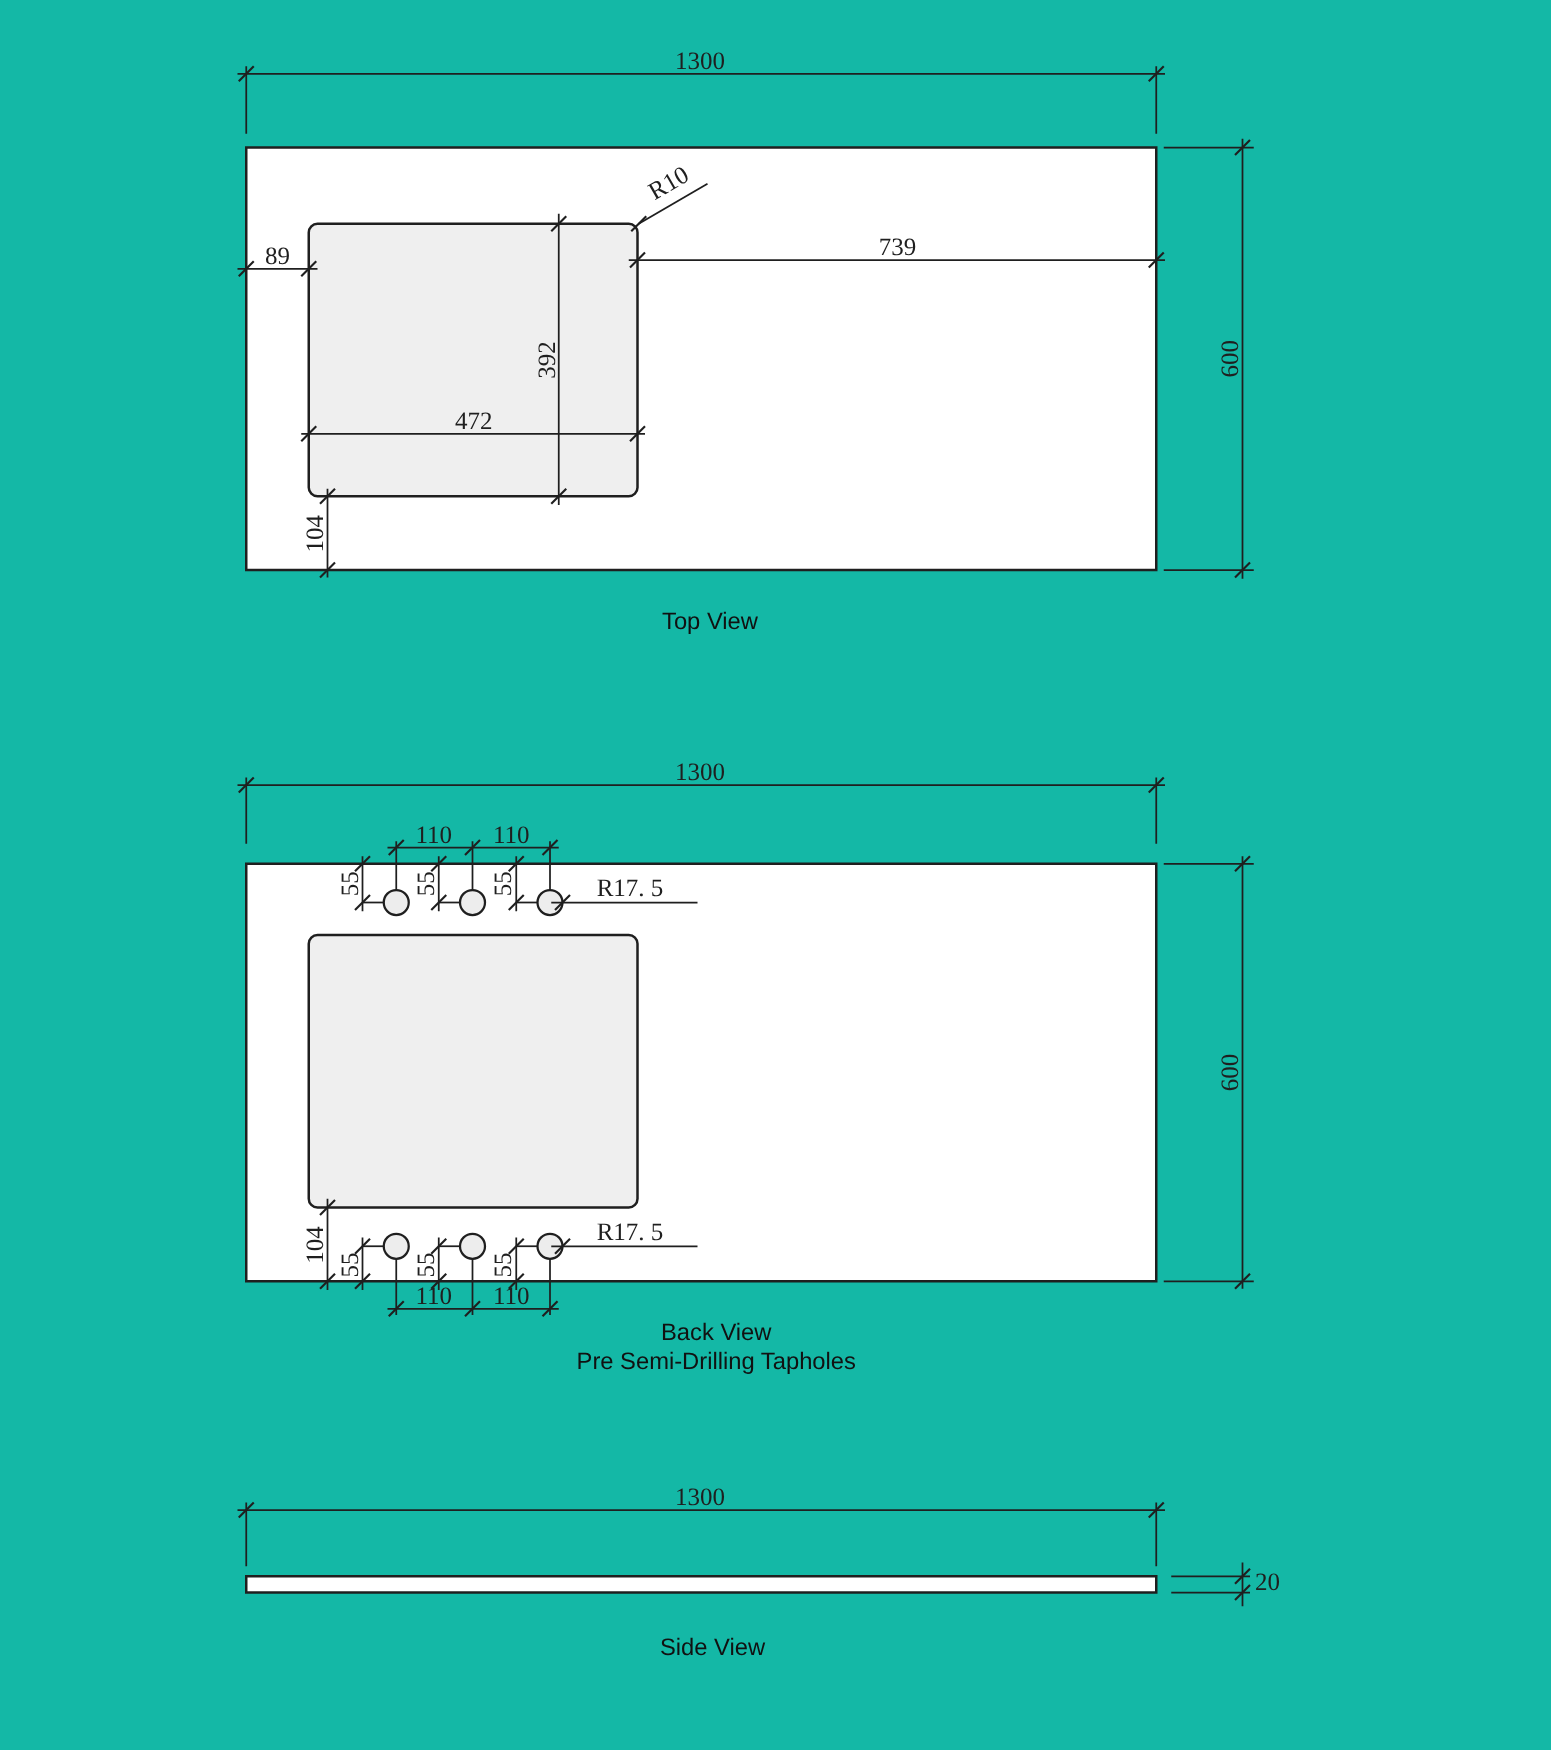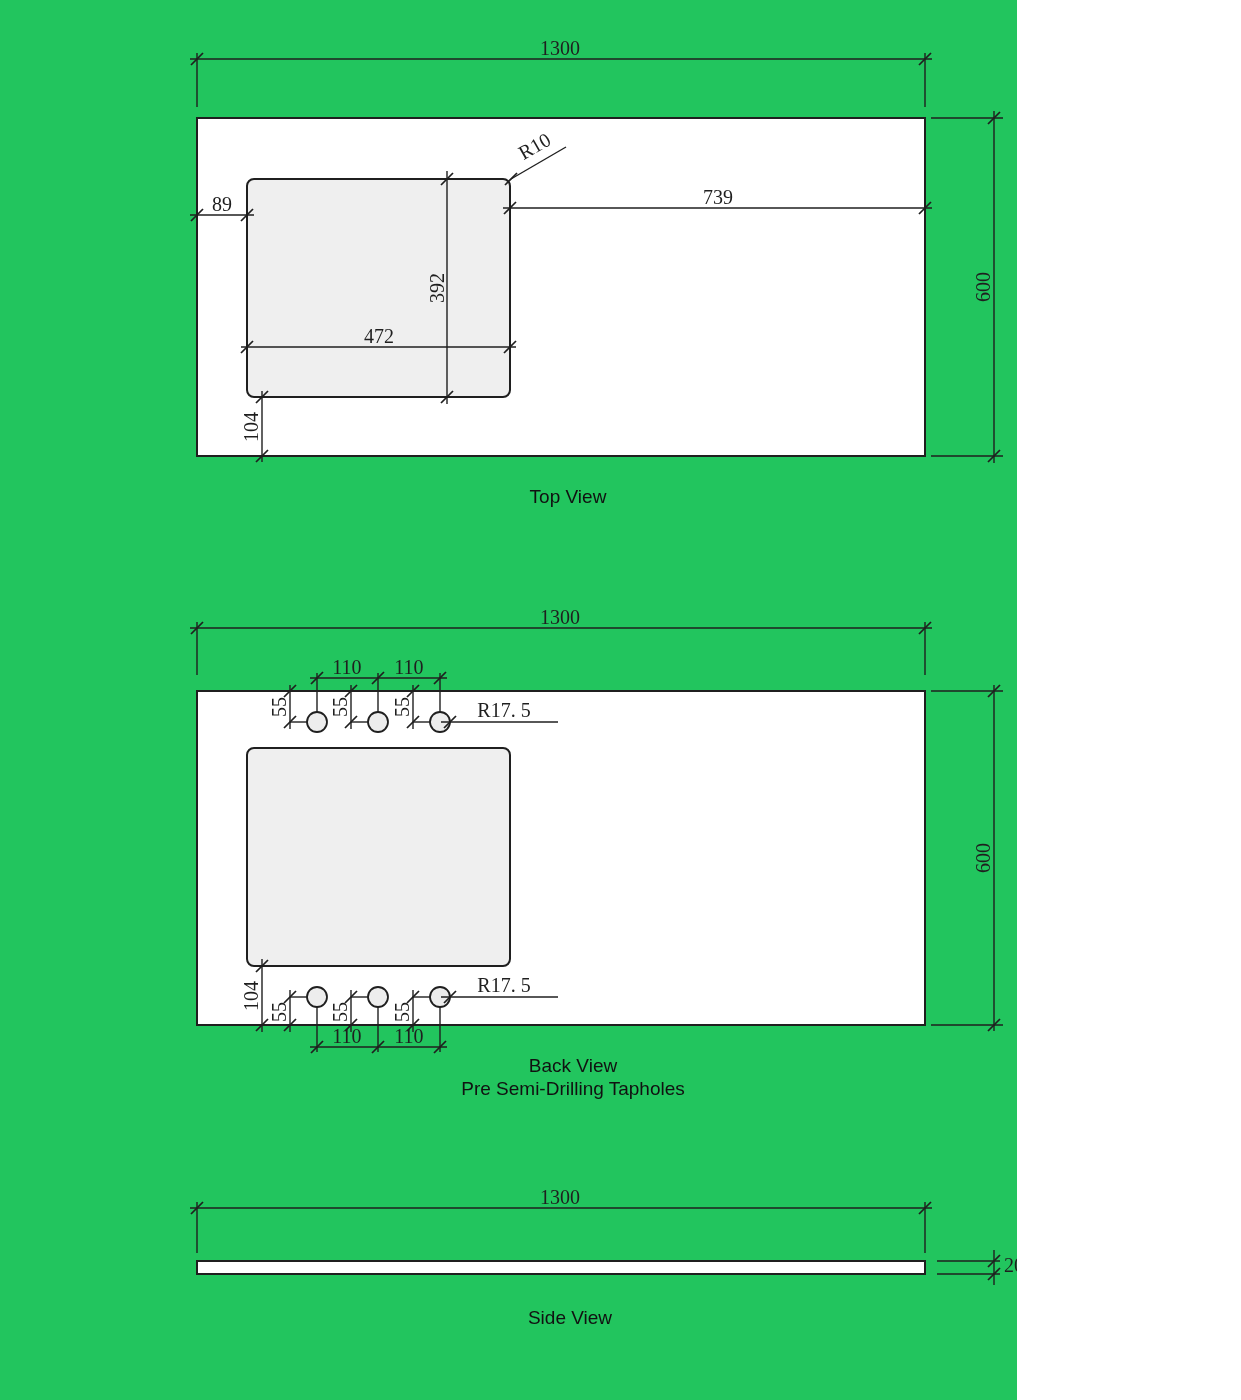--- a/index.html
+++ b/index.html
@@ -1,16 +1,16 @@
 <!DOCTYPE html>
 <html><head>
 <meta charset="utf-8">
 <style>
   html,body{margin:0;padding:0;background:#fff;}
-  .page{width:1017px;height:1400px;background:#22c55e;position:relative;overflow:hidden;}
+  .page{width:1241px;height:1400px;background:#14b8a6;position:relative;overflow:hidden;}
   svg{display:block;}
   .obj{fill:#ffffff;stroke:#1f1f1f;stroke-width:2;}
   .cut{fill:#efefef;stroke:#1f1f1f;stroke-width:2;}
   .hole{fill:#ededed;stroke:#1f1f1f;stroke-width:1.8;}
   .dim{stroke:#1f1f1f;stroke-width:1.4;fill:none;}
   .tickline{stroke:#1f1f1f;stroke-width:1.7;}
   .dimtext{font-family:"Liberation Serif", serif;font-size:20px;fill:#1f1f1f;}
   .viewlabel{font-family:"Liberation Sans", sans-serif;font-size:19px;fill:#111111;}
   .mid{text-anchor:middle;}
 </style>

